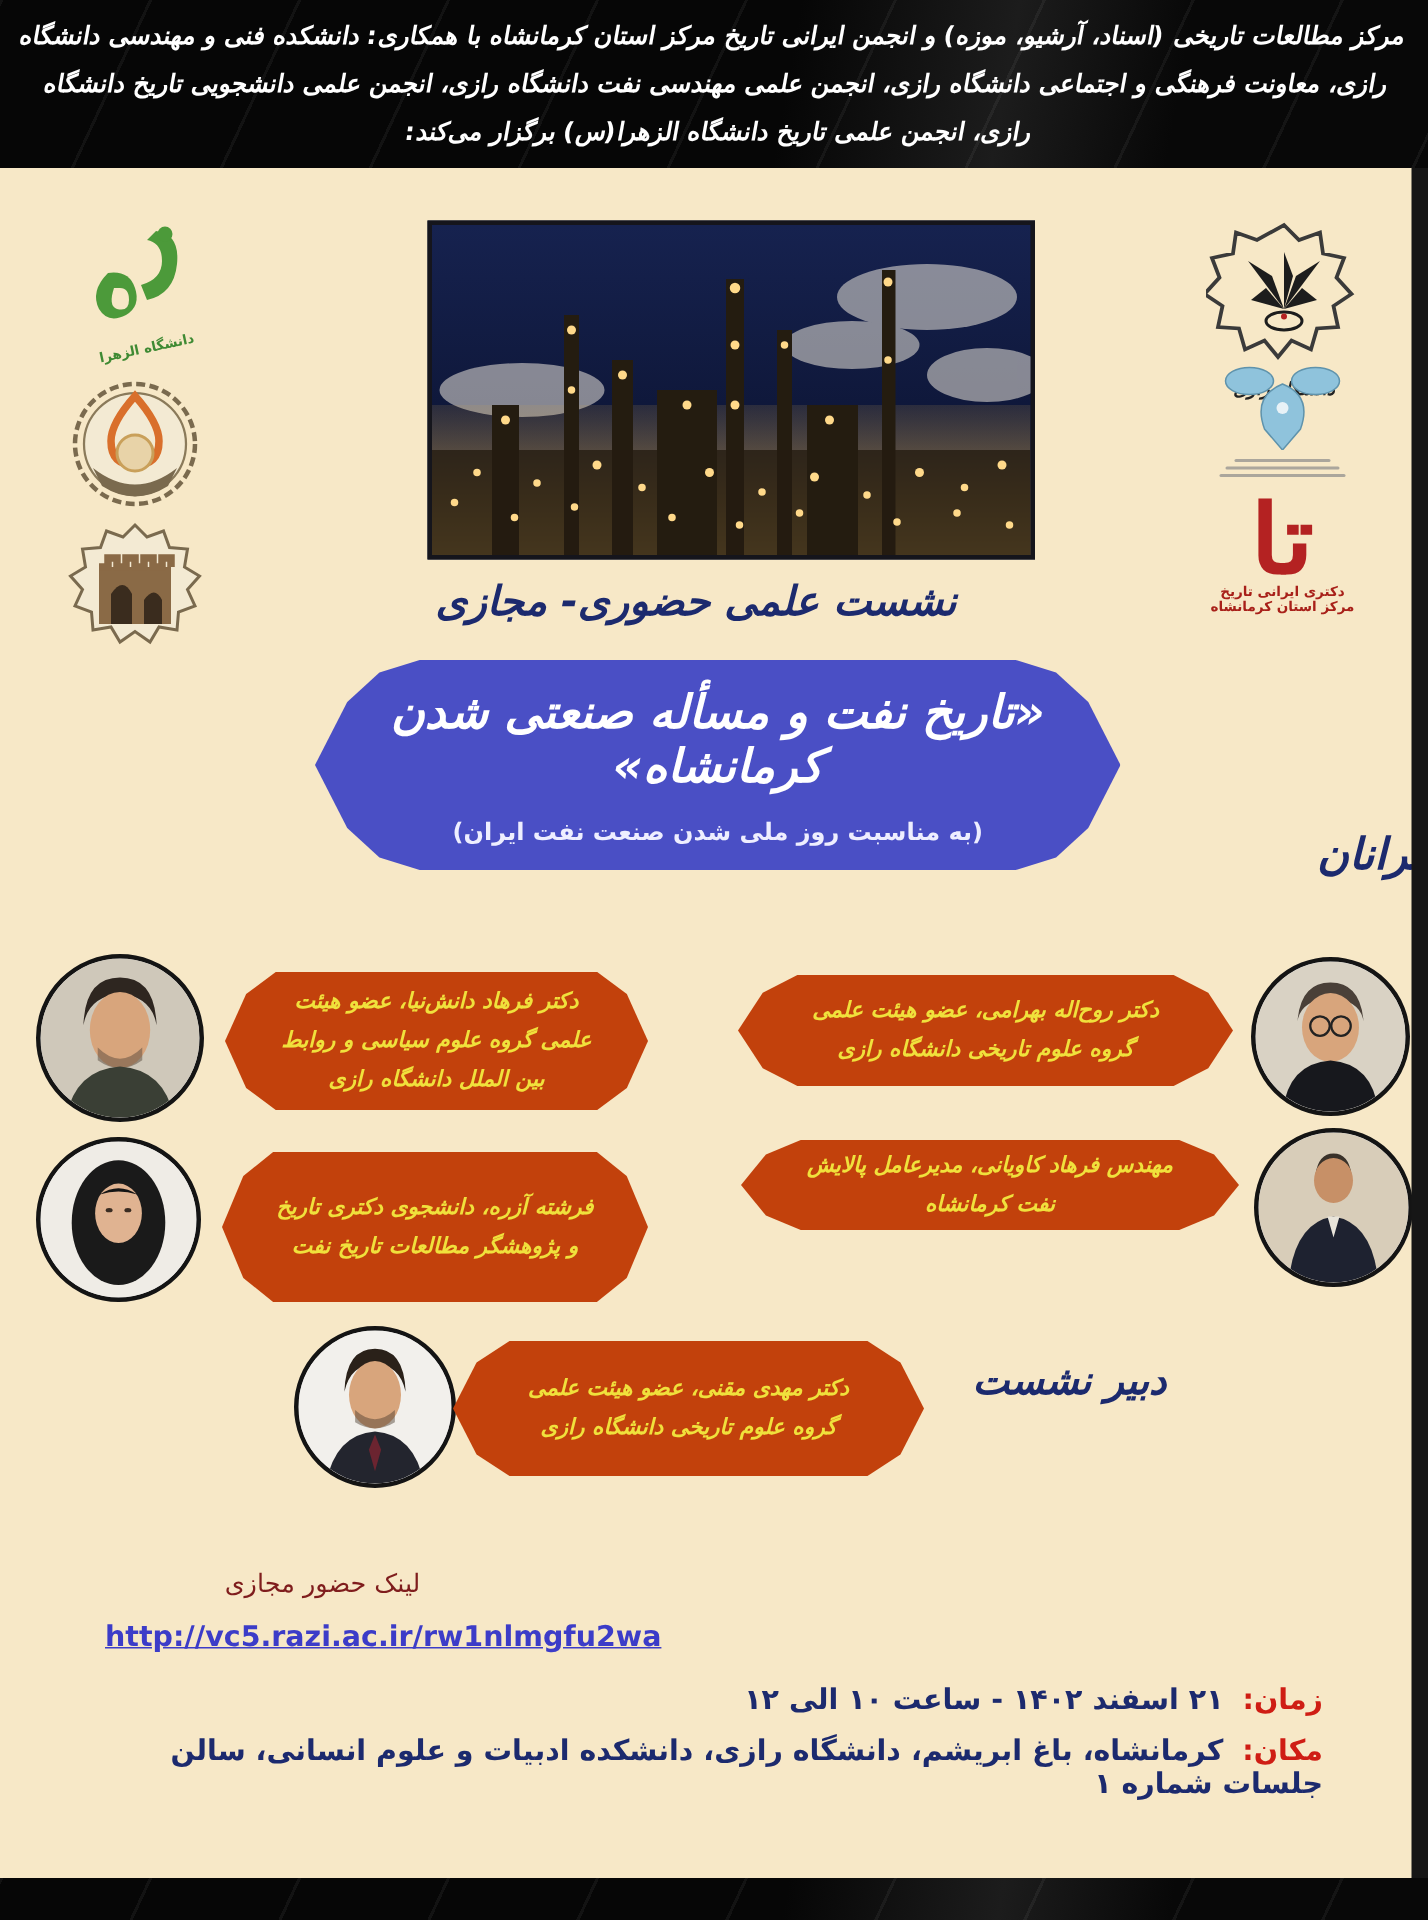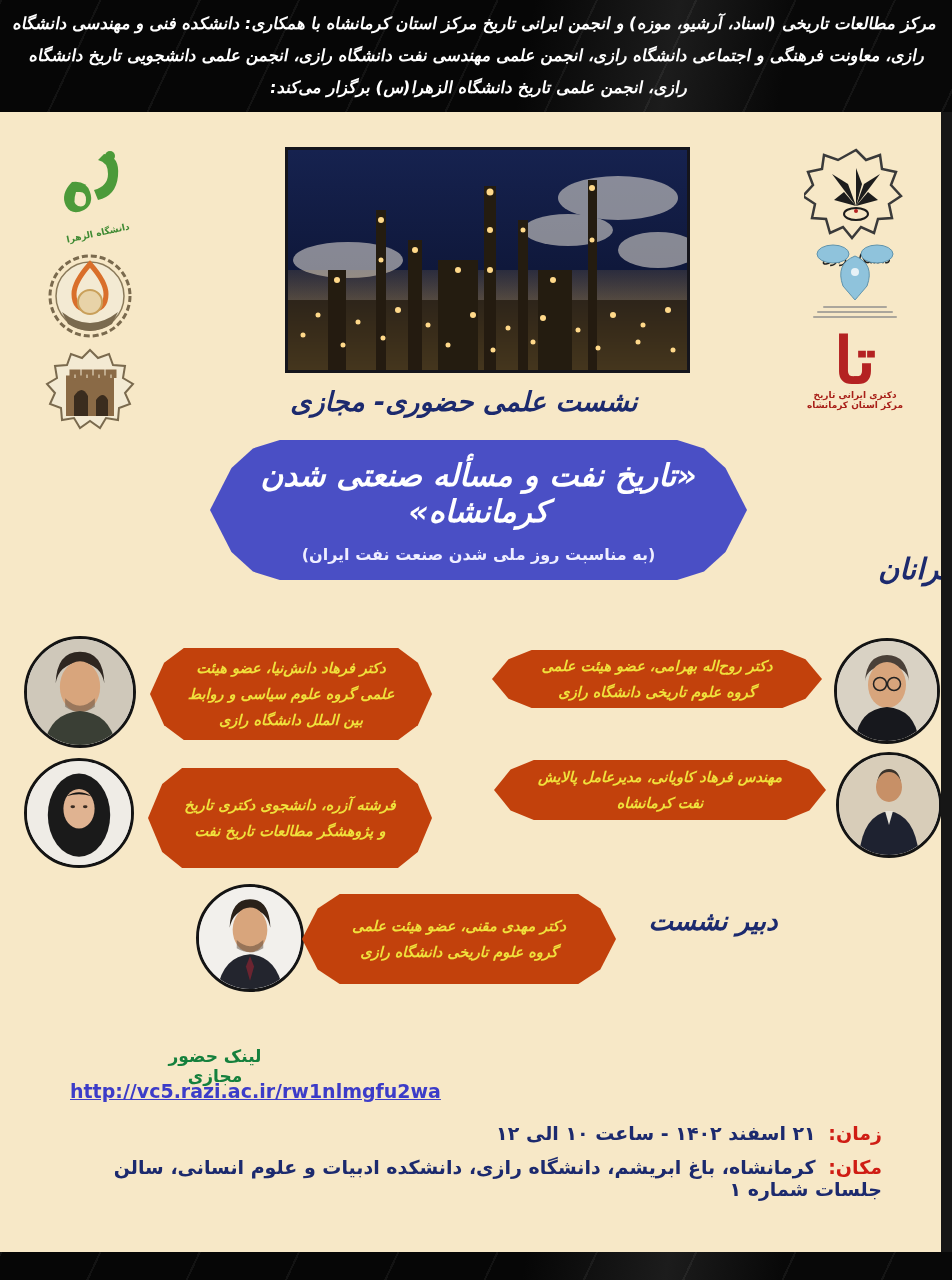--- a/index.html
+++ b/index.html
@@ -73,21 +73,21 @@
     clip-path:polygon(0 50%,5% 16%,12% 0,88% 0,95% 16%,100% 50%,95% 84%,88% 100%,12% 100%,5% 84%);
     display:flex;align-items:center;justify-content:center;padding:6px 34px;box-sizing:border-box;
   }
   .badge span{
     direction:rtl;color:#f0e13c;font-size:14.5px;font-weight:bold;font-style:italic;
     text-align:center;line-height:1.8;
   }
   
   .virtual-link-label{
     position:absolute;left:140px;top:1046px;width:150px;text-align:center;
-    direction:rtl;color:#15803d;font-size:17px;font-weight:bold;
+    direction:rtl;color:#7f1d1d;font-size:17px;font-weight:normal;
   }
   .virtual-link-url{
     position:absolute;left:70px;top:1080px;width:300px;text-align:center;direction:ltr;
     color:#3c3cc8;font-size:19px;font-weight:bold;text-decoration:underline;cursor:pointer;
   }
   .info-line{
     position:absolute;left:60px;width:822px;direction:rtl;text-align:right;
     font-size:19px;font-weight:bold;color:#1c2a6e;
   }
   .info-time{top:1122px;}
@@ -255,21 +255,21 @@
       <path d="M28 40 Q30 14 50 14 Q70 14 72 40 Q70 26 50 24 Q30 26 28 40 Z" fill="#4a4038"></path>
       <ellipse cx="50" cy="44" rx="19" ry="23" fill="#d8a57c"></ellipse>
       <g stroke="#222" stroke-width="1.5" fill="none">
           <circle cx="43" cy="43" r="6.5"></circle>
           <circle cx="57" cy="43" r="6.5"></circle>
           <line x1="49" y1="43" x2="51" y2="43"></line>
         </g>
       <path d="M18 100 Q22 68 50 66 Q78 68 82 100 Z" fill="#17181d"></path>
     </svg>
   </div>
-  <div class="badge" style="left:492px;top:650px;width:330px;height:58px;">
+  <div class="badge" style="left:492px;top:650px;width:330px;height:74px;">
     <span>دکتر روح‌اله بهرامی، عضو هیئت علمی گروه علوم تاریخی دانشگاه رازی</span>
   </div>
 
   <div class="photo-circle" style="left:24px;top:636px;width:112px;height:112px;">
     <svg viewBox="0 0 100 100">
         <rect width="100" height="100" fill="#cfc8ba"></rect>
       <path d="M27 42 Q28 12 50 12 Q72 12 73 42 Q70 24 50 22 Q30 24 27 42 Z" fill="#2e2620"></path>
       <ellipse cx="50" cy="45" rx="19" ry="24" fill="#d8a57c"></ellipse>
       <path d="M36 56 Q50 70 64 56 L64 64 Q50 74 36 64 Z" fill="#5a4a3c" opacity="0.5"></path>
       <path d="M16 100 Q22 70 50 68 Q78 70 84 100 Z" fill="#3a3f35"></path>

